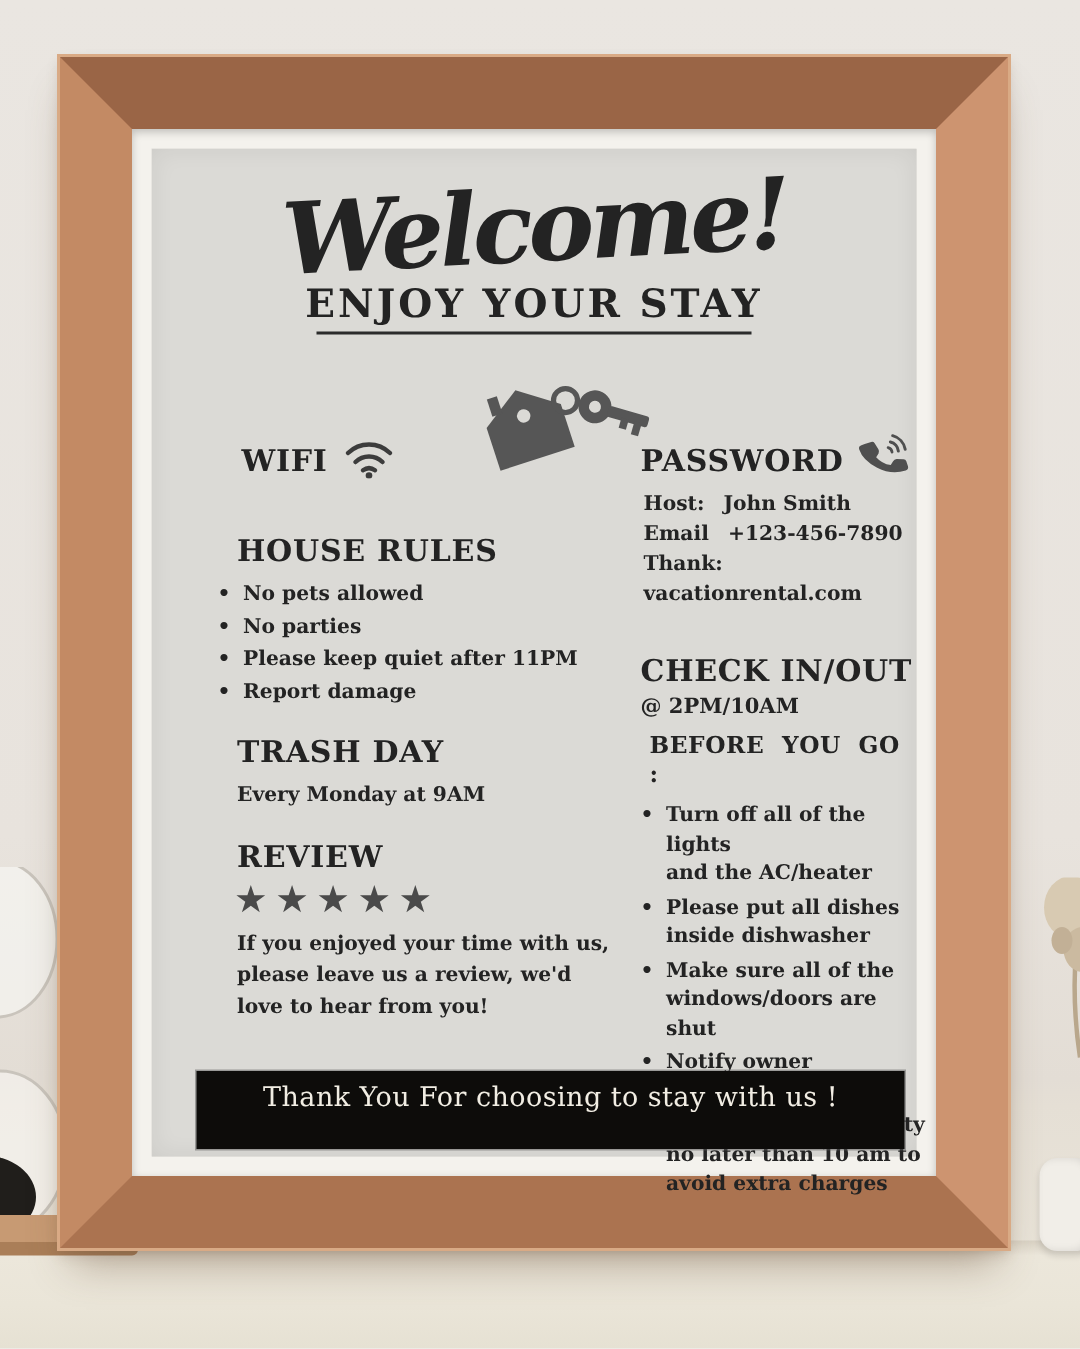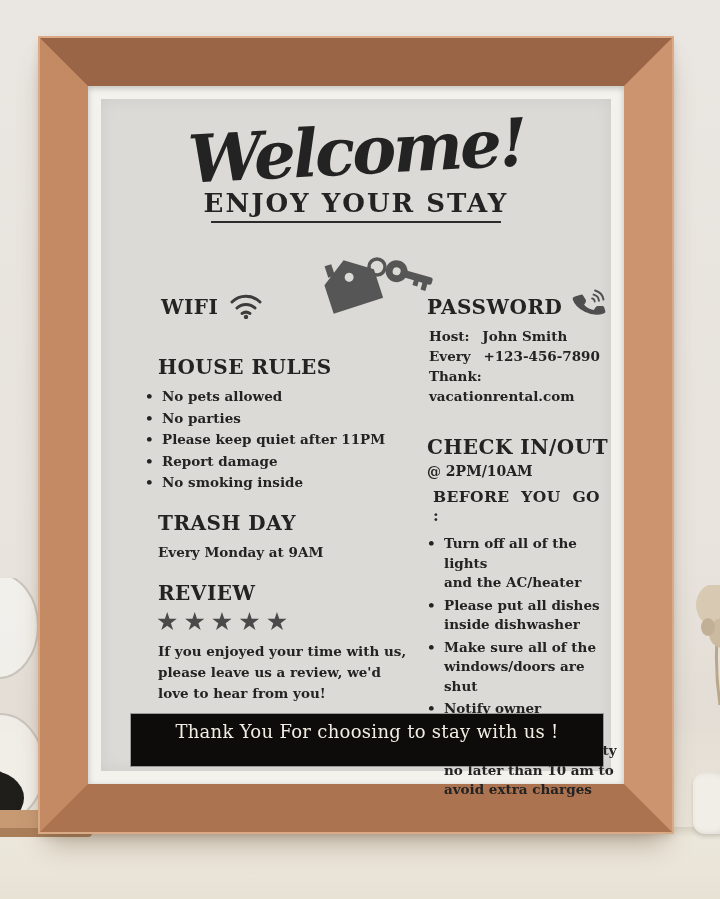--- a/index.html
+++ b/index.html
@@ -142,21 +142,20 @@
               <circle cx="18" cy="28" r="2.2" fill="#3c3c3c"></circle>
             </svg>
           </div>
 
           <div class="h2 rules-head">HOUSE RULES</div>
           <ul class="bullets">
             <li>No pets allowed</li>
             <li>No parties</li>
             <li>Please keep quiet after 11PM</li>
             <li>Report damage</li>
-            <li>No smoking inside</li>
           </ul>
 
           <div class="h2 trash-head">TRASH DAY</div>
           <div class="trash-text">Every Monday at 9AM</div>
 
           <div class="h2 review-head">REVIEW</div>
           <div class="stars">
             <span>★</span><span>★</span><span>★</span><span>★</span><span>★</span>
           </div>
           <div class="review-text">If you enjoyed your time with us,
@@ -175,21 +174,21 @@
               <path d="M30 4.5 a15 15 0 0 1 11 12" stroke="#4f4f4f" stroke-width="2.6" fill="none" stroke-linecap="round"></path>
               <path d="M26 15 a4.5 4.5 0 0 1 3.5 4" stroke="#4f4f4f" stroke-width="2.4" fill="none" stroke-linecap="round"></path>
             </svg>
           </div>
           <div class="contact-block">
             <div class="kv">
               <span class="kv-label">Host:</span>
               <span class="kv-value">John Smith</span>
             </div>
             <div class="kv">
-              <span class="kv-label">Every</span>
+              <span class="kv-label">Email</span>
               <span class="kv-value">+123-456-7890</span>
             </div>
             <div class="kv">
               <span class="kv-label">Thank:</span>
               <span class="kv-value">vacationrental.com</span>
             </div>
           </div>
 
           <div class="h2 check-head">CHECK IN/OUT</div>
           <div class="check-times">@ 2PM/10AM</div>

